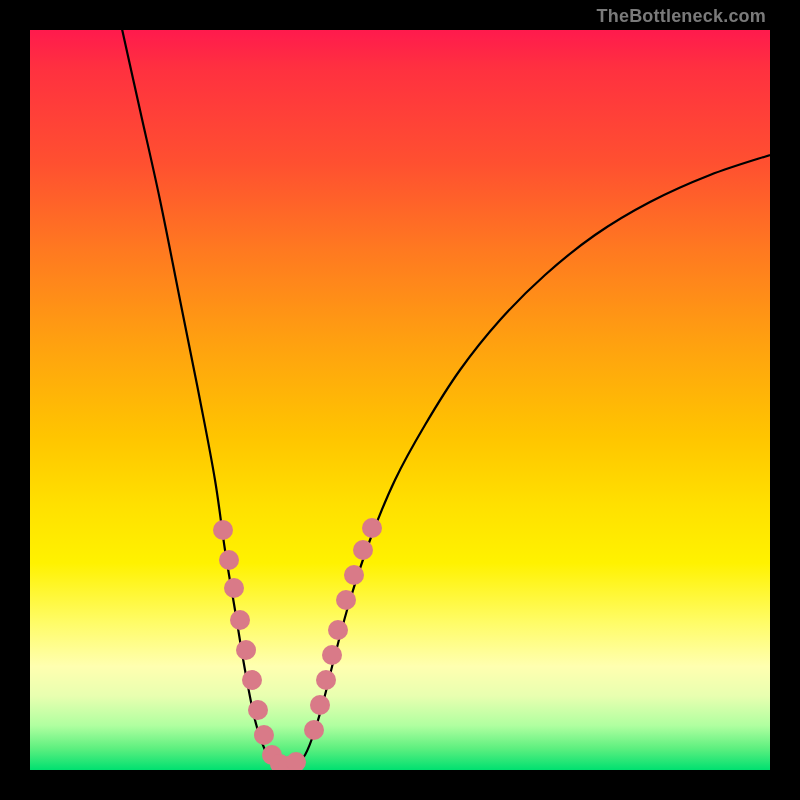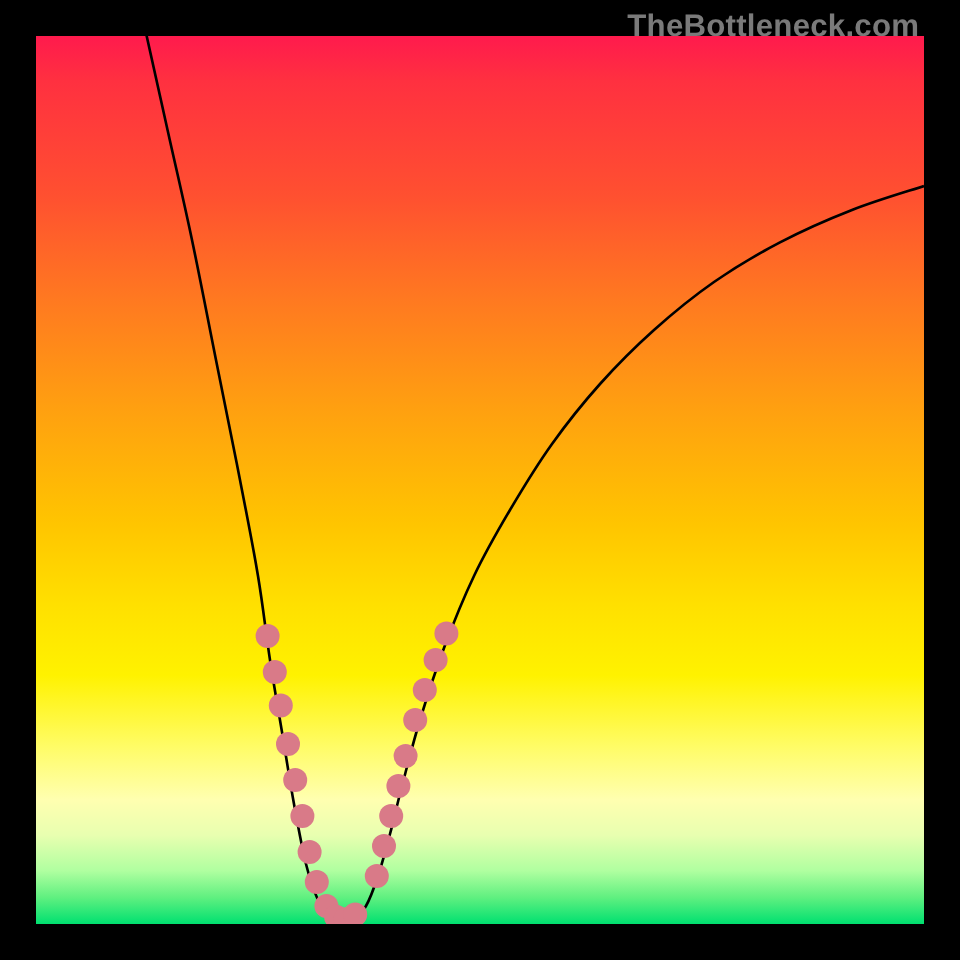--- a/index.html
+++ b/index.html
@@ -31,21 +31,21 @@
       #b0ffa0 94%,
       #60f080 97%,
       #00e070 100%
     );
   }
   .watermark {
     position: absolute;
     top: 6px;
     right: 34px;
     font-family: Arial, Helvetica, sans-serif;
-    font-size: 26px;
+    font-size: 18px;
     font-weight: 600;
     color: #7a7a7a;
     letter-spacing: 0.2px;
   }
   .curve-svg {
     position: absolute;
     left: 0;
     top: 0;
     width: 740px;
     height: 740px;

